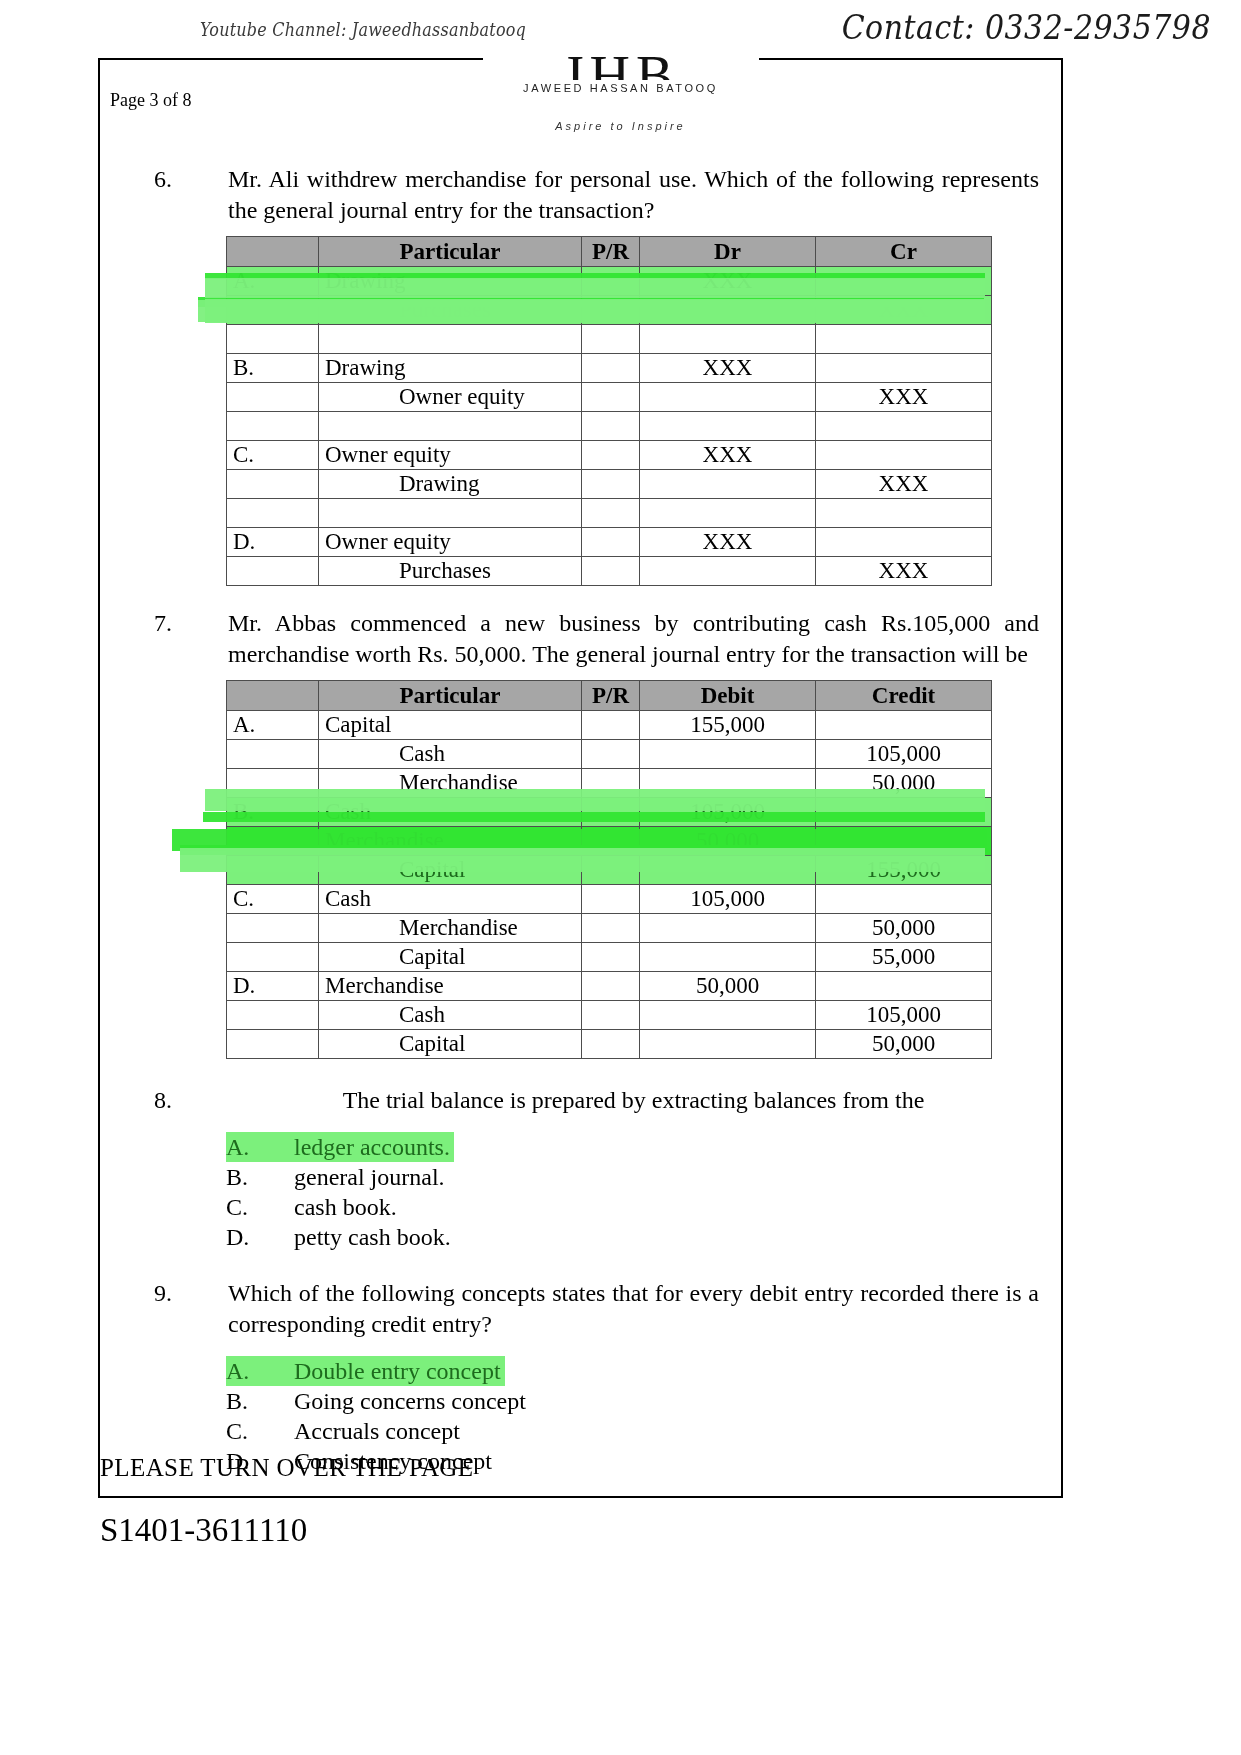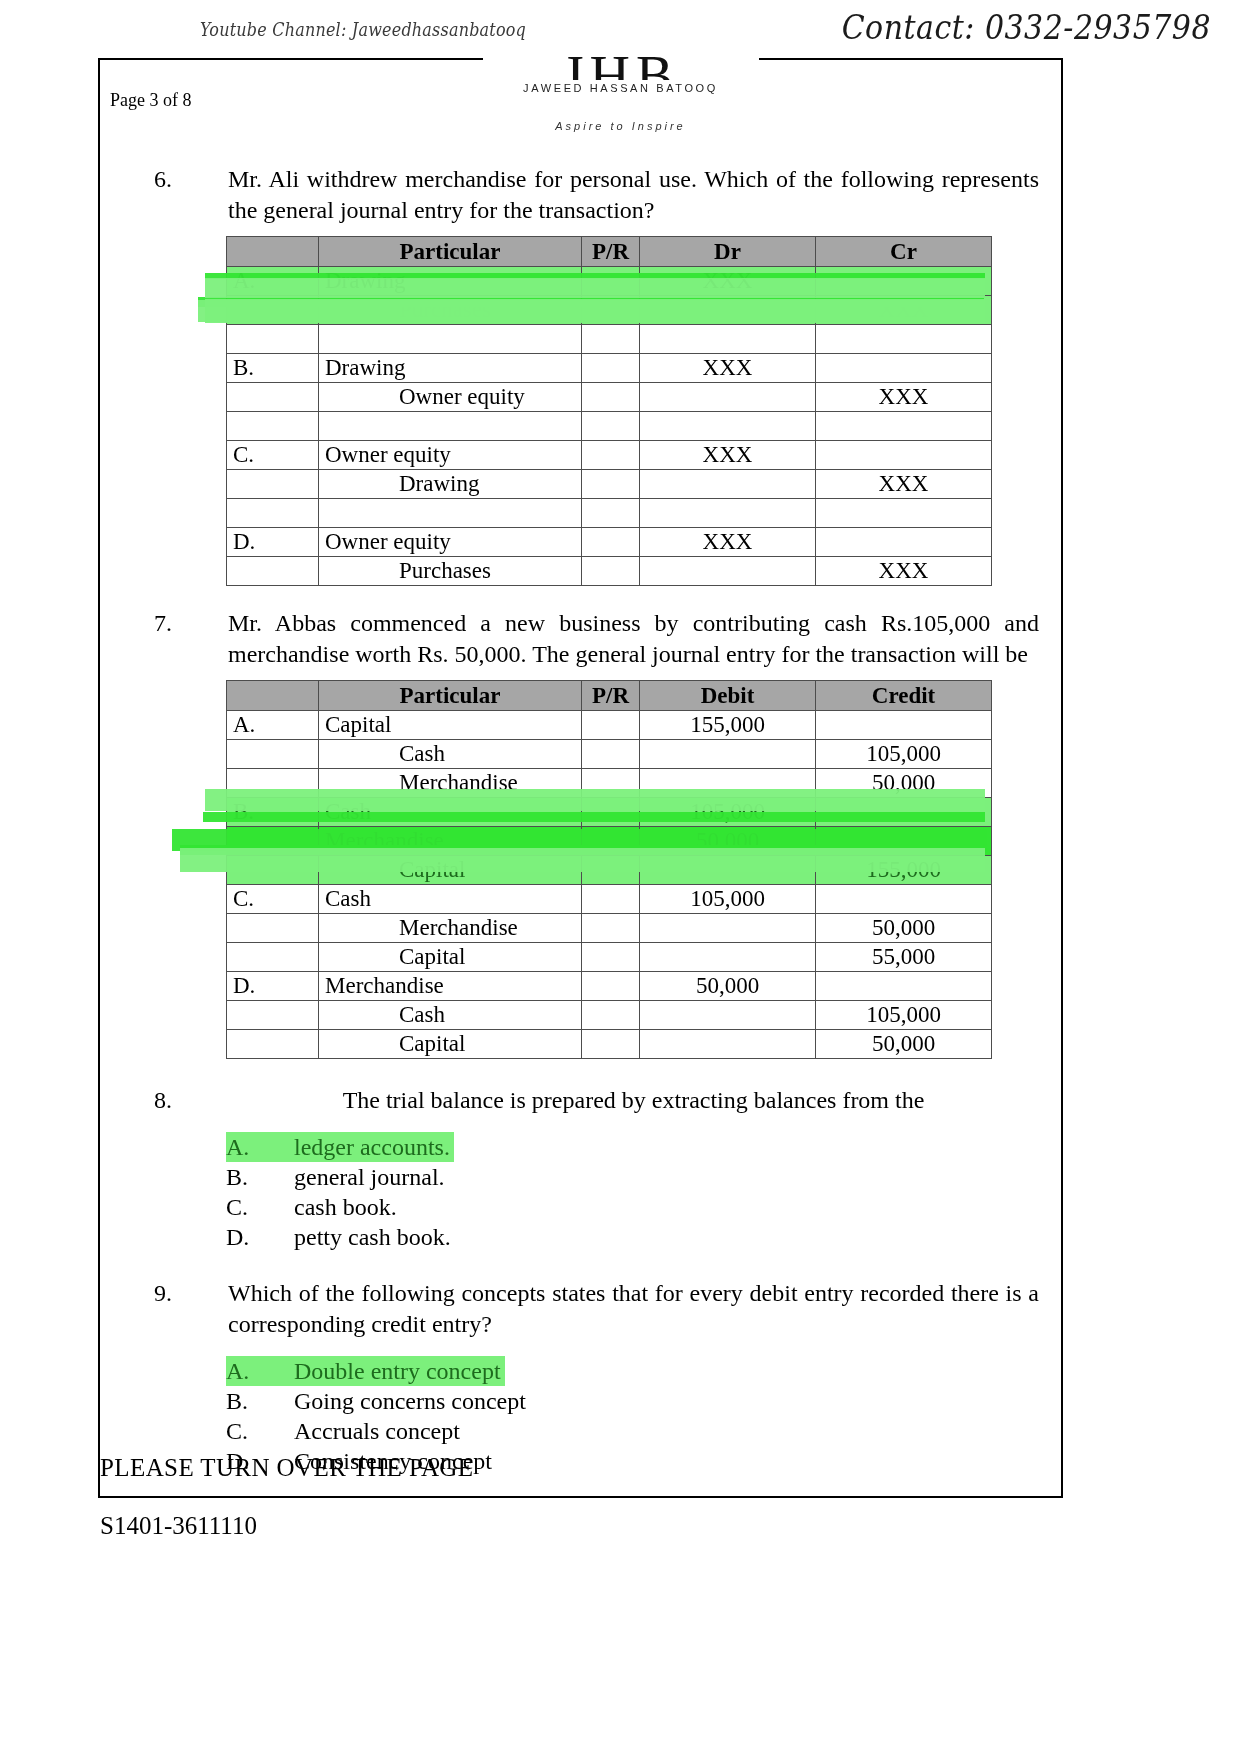--- a/index.html
+++ b/index.html
@@ -221,21 +221,21 @@
     left: 0; right: 7px;
     bottom: 14px;
     text-align: left;
     font-size: 25px;
     letter-spacing: 0.4px;
   }
   .paper-code {
     position: absolute;
     left: 100px;
     top: 1512px;
-    font-size: 25px;
+    font-size: 33px;
     text-align: right;
   }
 </style>
 </head>
 <body>
 
 <div class="top-band">
   <div class="yt-channel">Youtube Channel: Jaweedhassanbatooq</div>
   <div class="contact">Contact: 0332-2935798</div>
 </div>

